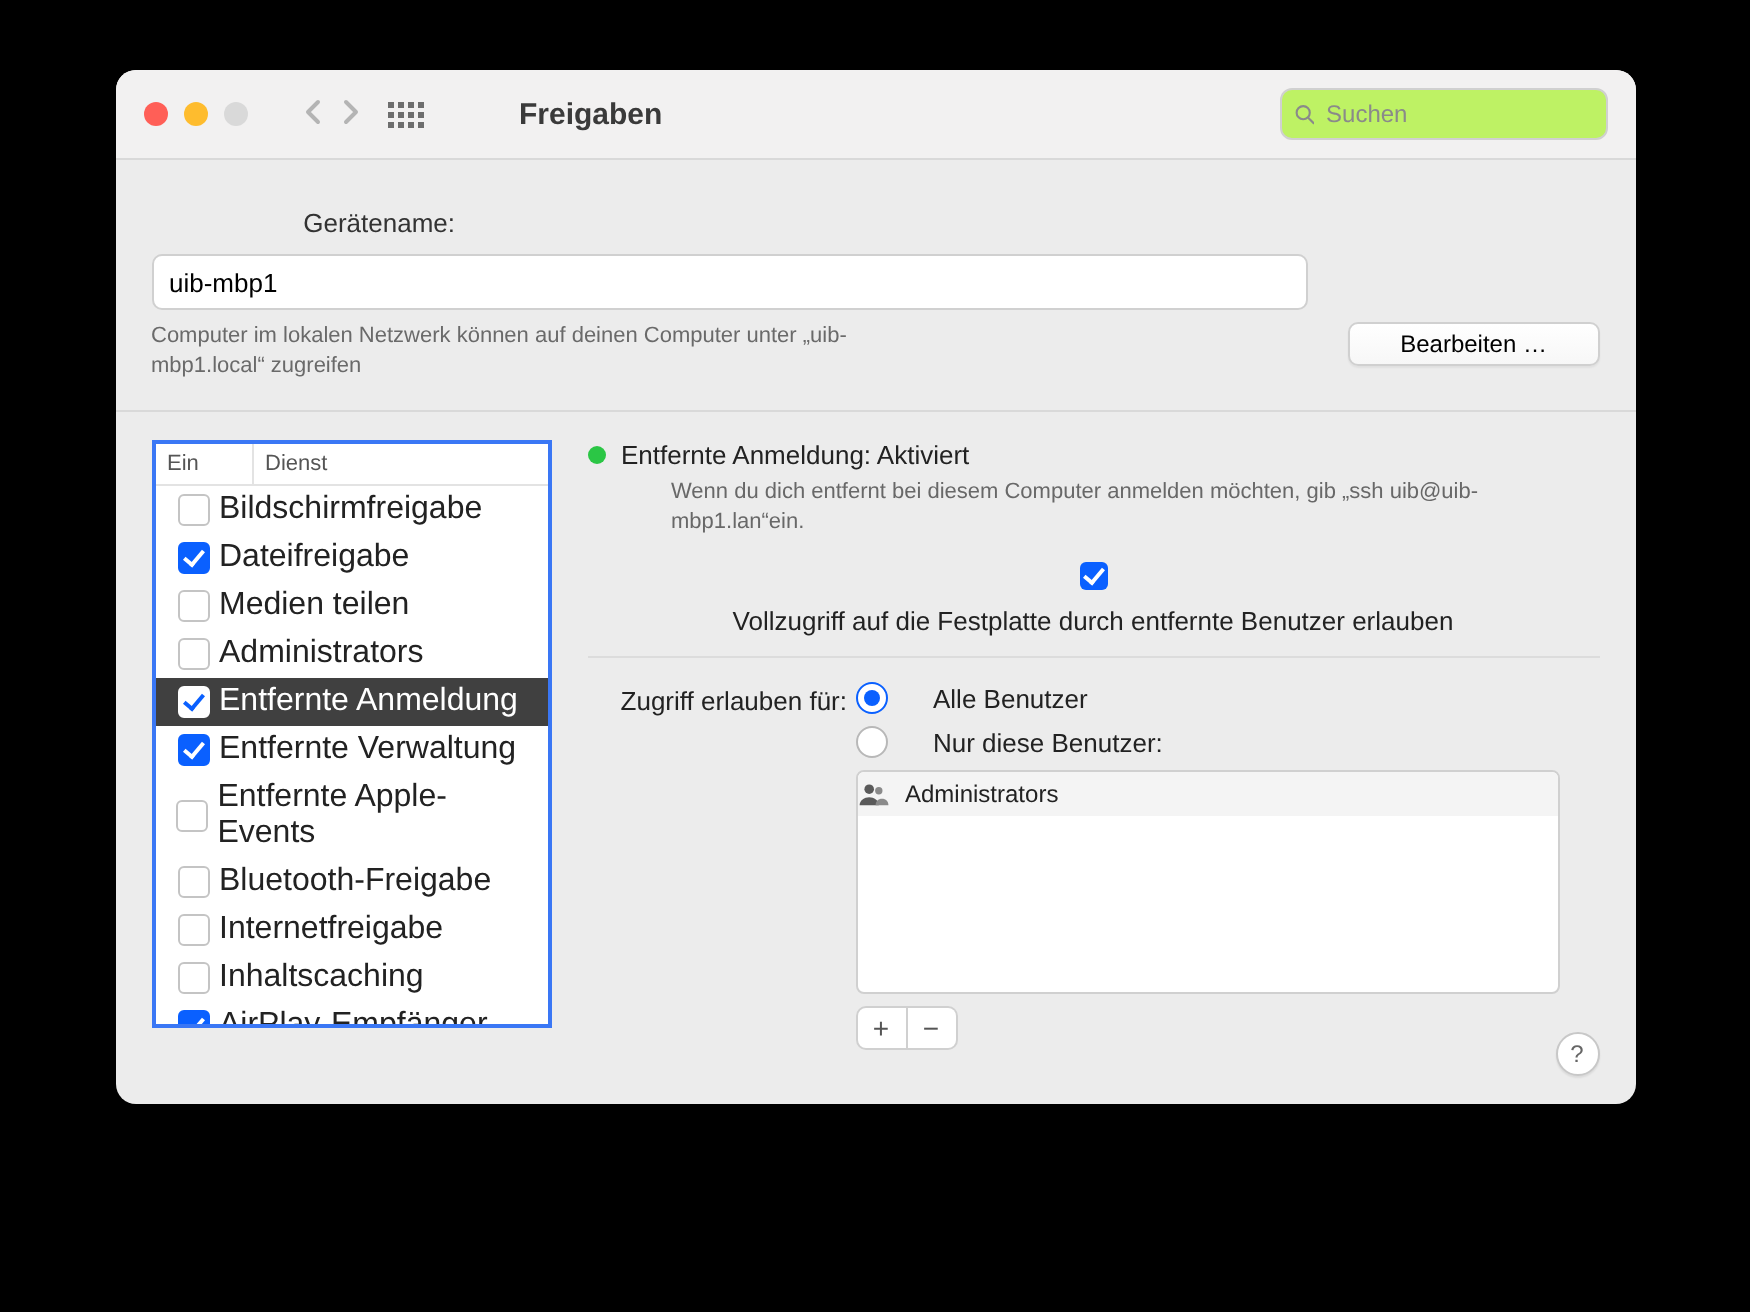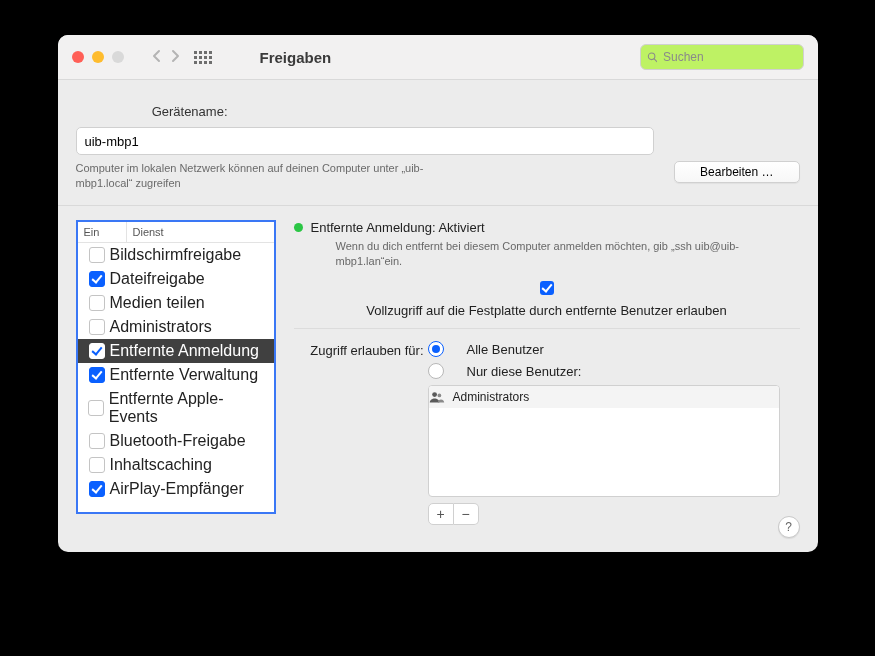--- a/index.html
+++ b/index.html
@@ -174,20 +174,26 @@
           <div class="svc-row">
             <div class="cb">
               <div class="box"></div>
             </div>
             <div>Bluetooth-Freigabe</div>
           </div>
           <div class="svc-row">
             <div class="cb">
               <div class="box"></div>
             </div>
+            <div>Internetfreigabe</div>
+          </div>
+          <div class="svc-row">
+            <div class="cb">
+              <div class="box"></div>
+            </div>
             <div>Inhaltscaching</div>
           </div>
           <div class="svc-row">
             <div class="cb on">
               <div class="box"></div>
             </div>
             <div>AirPlay-Empfänger</div>
           </div>
         </div>
     </div>

